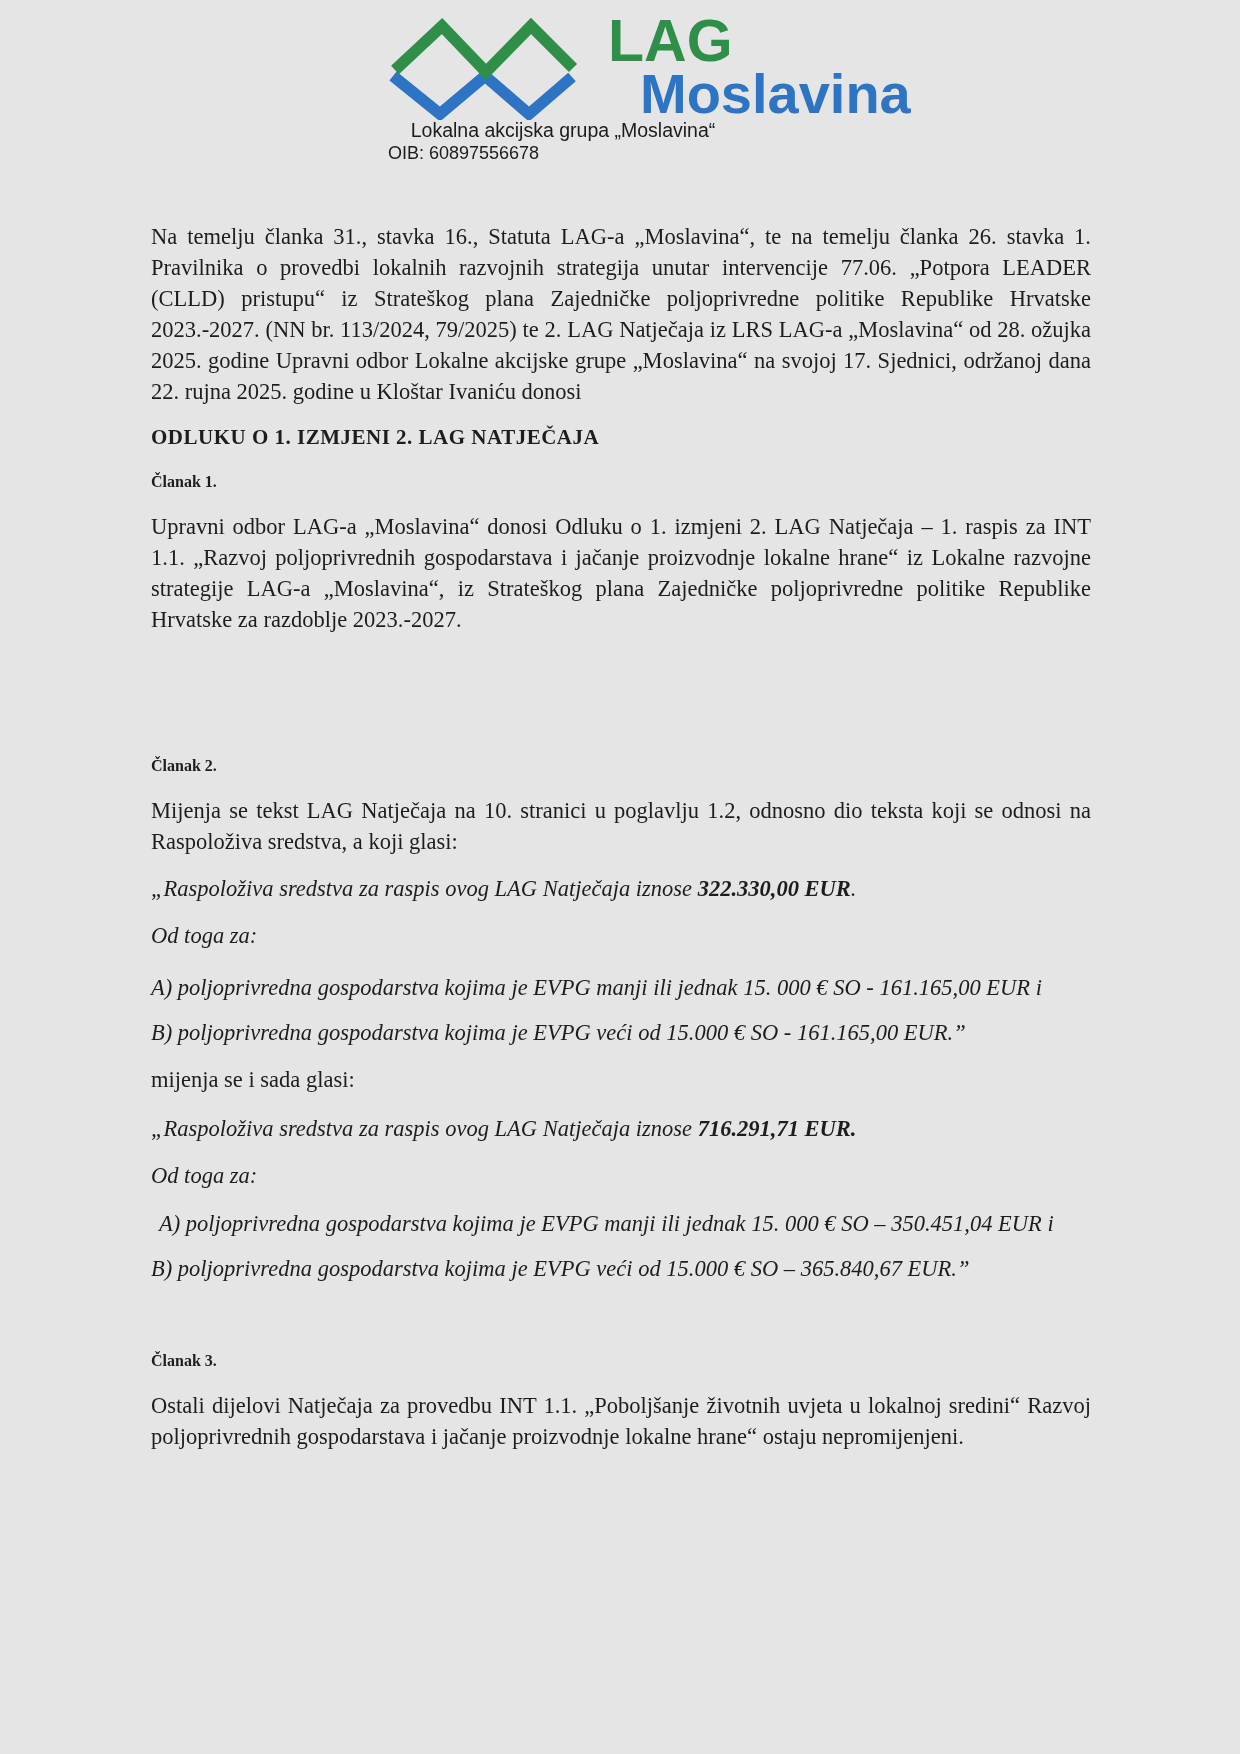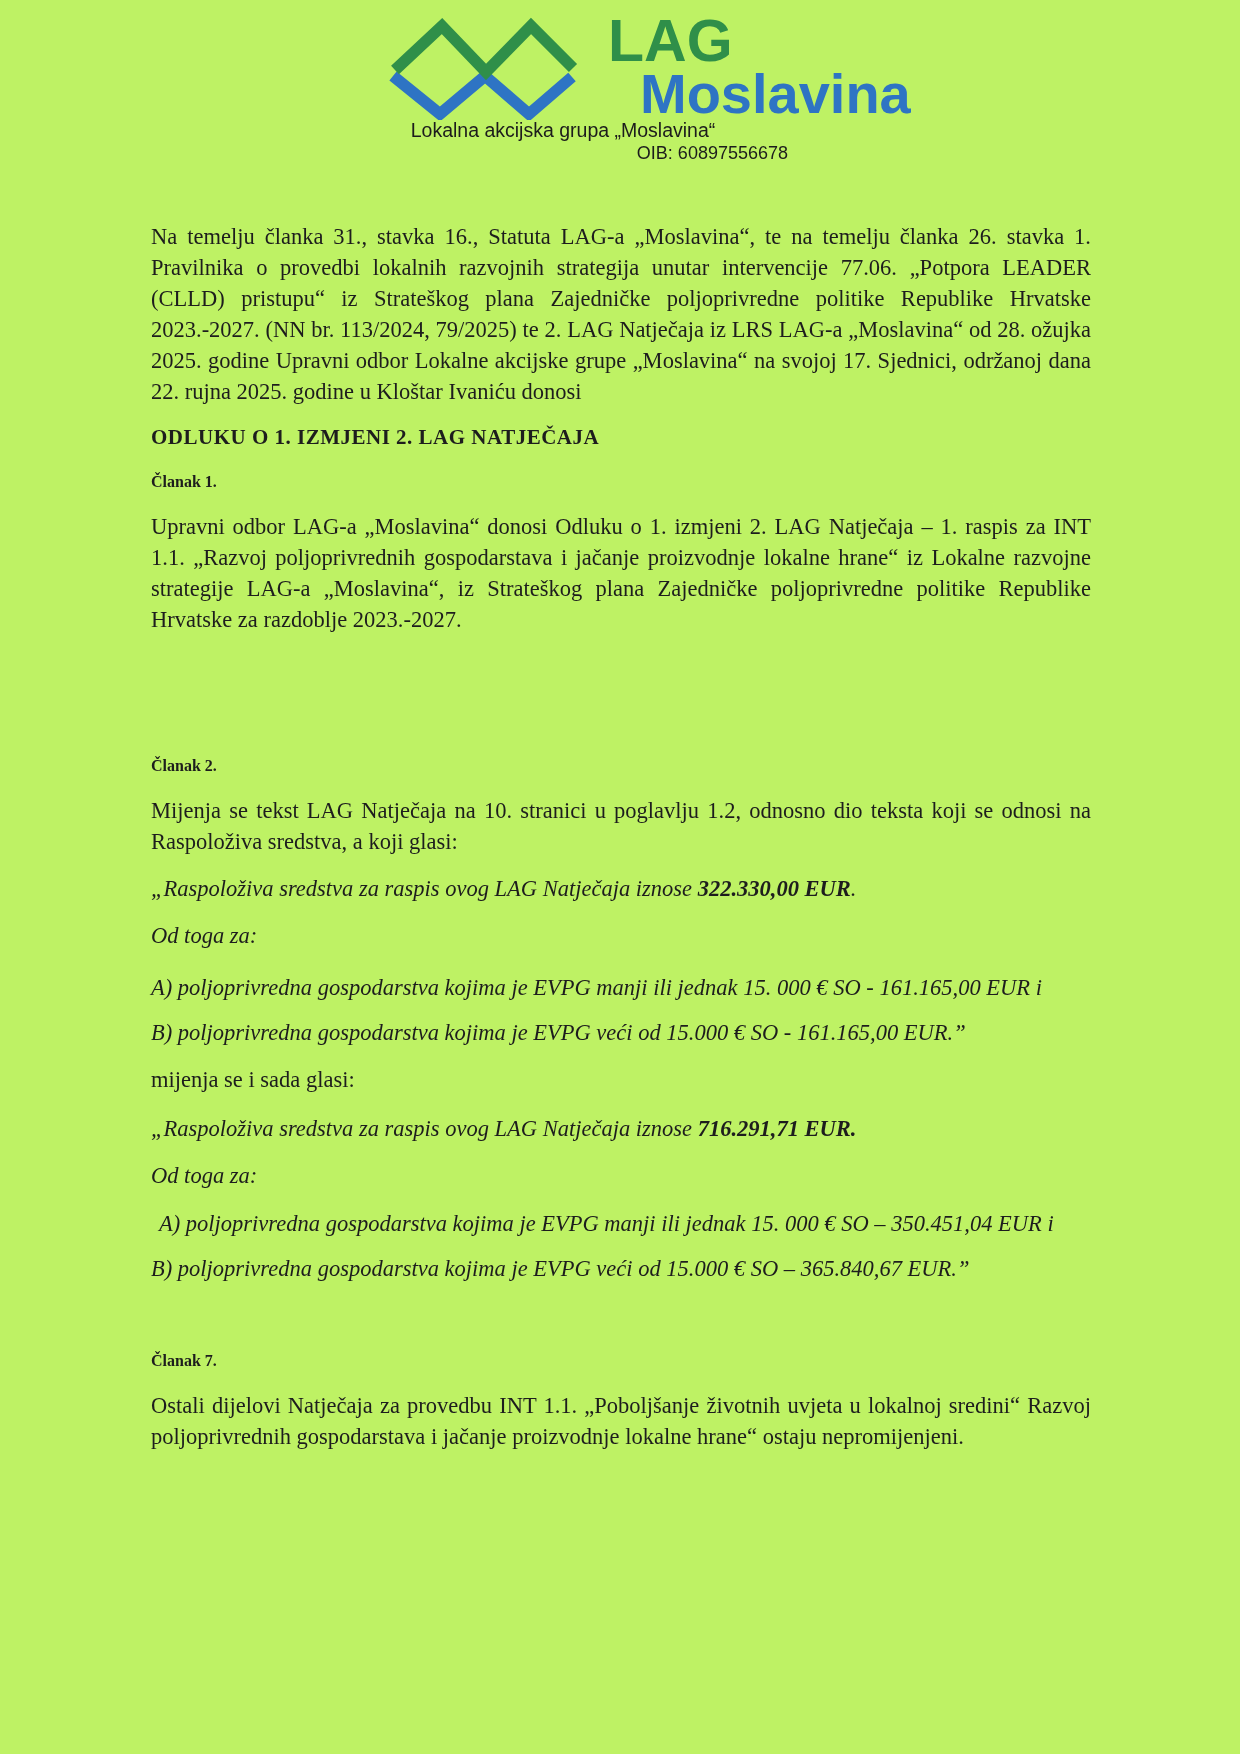--- a/index.html
+++ b/index.html
@@ -1,20 +1,20 @@
 <!DOCTYPE html>
 <html><head>
 <meta charset="utf-8">
 <style>
   html,body{margin:0;padding:0;background:#ffffff;}
   .page{
     position:relative;
     width:1240px;
     height:1754px;
-    background:#bef264;
+    background:#e5e5e5;
     font-family:"Liberation Serif", serif;
     color:#1d1d1d;
     overflow:hidden;
   }
   
   .logo-mark{position:absolute;left:385px;top:16px;}
   .logo-lag{
     position:absolute;left:608px;top:12px;
     font-family:"Liberation Sans", sans-serif;
     font-weight:bold;font-size:59px;line-height:58px;color:#2f8f49;
@@ -25,21 +25,21 @@
     font-weight:bold;font-size:56px;line-height:56px;color:#2e74c4;margin-left:32px;
   }
   .logo-caption{
     position:absolute;left:363px;top:118px;width:400px;
     text-align:center;
     font-family:"Liberation Sans", sans-serif;
     font-size:19.5px;line-height:24px;color:#1c1c1c;
   }
   .logo-oib{
     position:absolute;left:388px;top:142px;width:400px;
-    text-align:right;
+    text-align:left;
     font-family:"Liberation Sans", sans-serif;
     font-size:18px;line-height:23px;color:#1c1c1c;
   }
   
   .content{
     position:absolute;left:137px;top:207px;width:968px;
     font-size:22.5px;line-height:31px;
   }
   .content p{margin:14px;text-align:justify;}
   .title{
@@ -106,19 +106,19 @@
     <p class="it m13">B) poljoprivredna gospodarstva kojima je EVPG veći od 15.000 € SO - 161.165,00 EUR.”</p>
 
     <p class="m16">mijenja se i sada glasi:</p>
 
     <p class="it m18"><span>„Raspoloživa sredstva za raspis ovog LAG Natječaja iznose </span><b>716.291,71 EUR.</b><span></span></p>
 
     <p class="it m16">Od toga za:</p>
     <p class="it m17 indent">A) poljoprivredna gospodarstva kojima je EVPG manji ili jednak 15. 000 € SO – 350.451,04 EUR i</p>
     <p class="it m14">B) poljoprivredna gospodarstva kojima je EVPG veći od 15.000 € SO – 365.840,67 EUR.”</p>
 
-    <p class="clanak m62">Članak 7.</p>
+    <p class="clanak m62">Članak 3.</p>
     <p class="m13">Ostali dijelovi Natječaja za provedbu INT 1.1. „Poboljšanje životnih uvjeta u lokalnoj sredini“ Razvoj poljoprivrednih gospodarstava i jačanje proizvodnje lokalne hrane“ ostaju nepromijenjeni.</p>
 
   </div>
 
 
 </div>
 
 </body></html>

